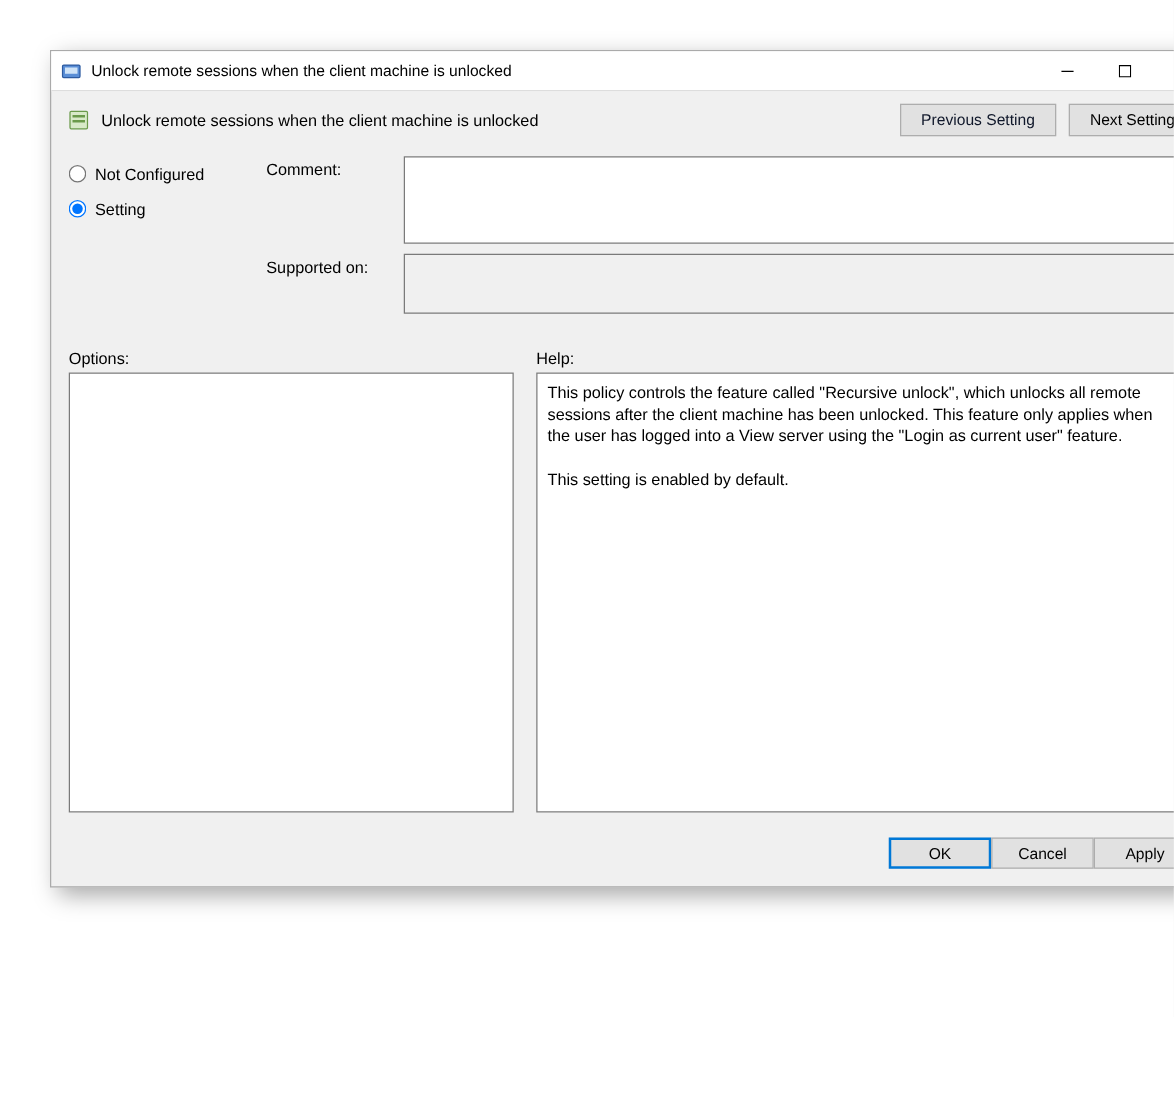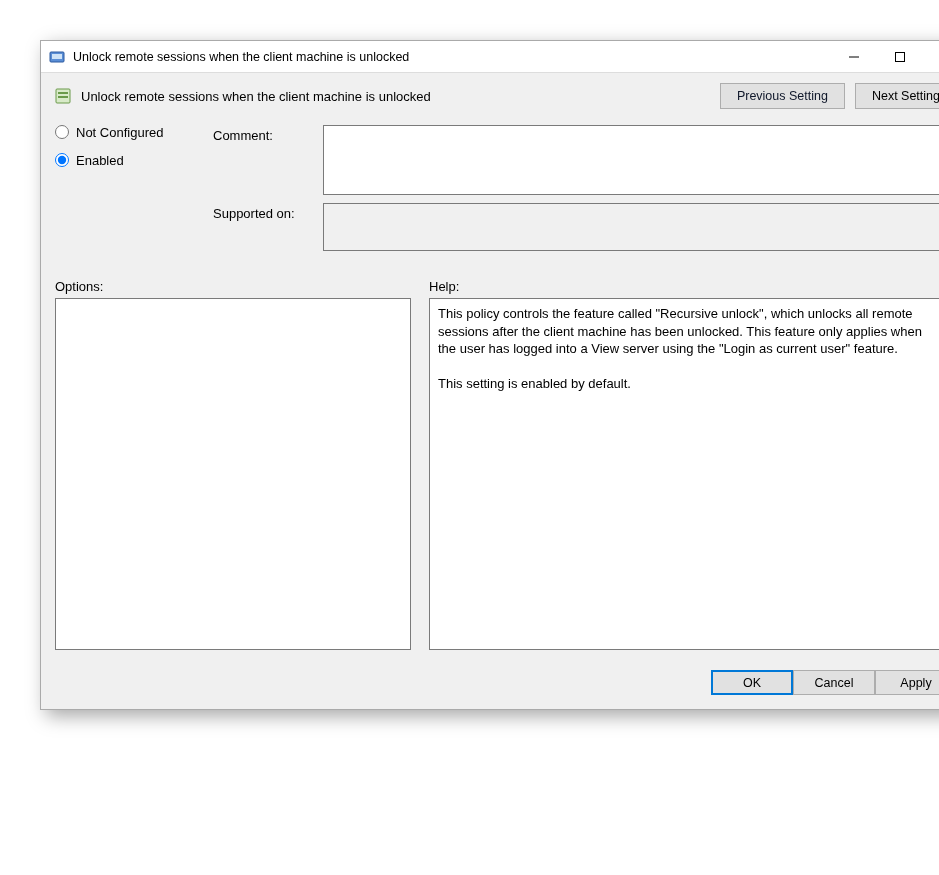--- a/index.html
+++ b/index.html
@@ -50,21 +50,21 @@
   }
   .nav-btn.disabled { color:#0f172a; }
   
   .settings {
     display:grid;
     grid-template-columns: 158px 110px 1fr;
     padding: 6px 14px 0 14px;
     row-gap: 8px;
   }
   .radios { grid-column: 1; grid-row: 1 / span 3; }
-  .radio-row { display:flex; height:28px; gap:7px; }
+  .radio-row { display:flex; align-items:center; height:28px; gap:7px; }
   .radio-row input { width:14px; height:14px; margin:0; }
   .lbl-comment { grid-column:2; grid-row:1; align-self:start; padding-top:3px; }
   .comment-box {
     grid-column:3; grid-row:1;
     height:70px; background:#fff; border:1px solid #7a7a7a;
     position:relative;
   }
   .lbl-support { grid-column:2; grid-row:2; align-self:start; padding-top:3px; }
   .support-box {
     grid-column:3; grid-row:2;
@@ -157,21 +157,21 @@
   </div>
 
   <div class="settings">
     <div class="radios">
       <label class="radio-row">
         <input type="radio" name="state" style="">
         <span>Not Configured</span>
       </label>
       <label class="radio-row">
         <input type="radio" name="state" checked="" style="">
-        <span>Enabled</span>
+        <span>Setting</span>
       </label>
     </div>
 
     <div class="lbl-comment">Comment:</div>
     <div class="comment-box">
       <span></span>
       <div class="vscroll-stub">
         <span>˄</span>
         <span>˅</span>
       </div>

